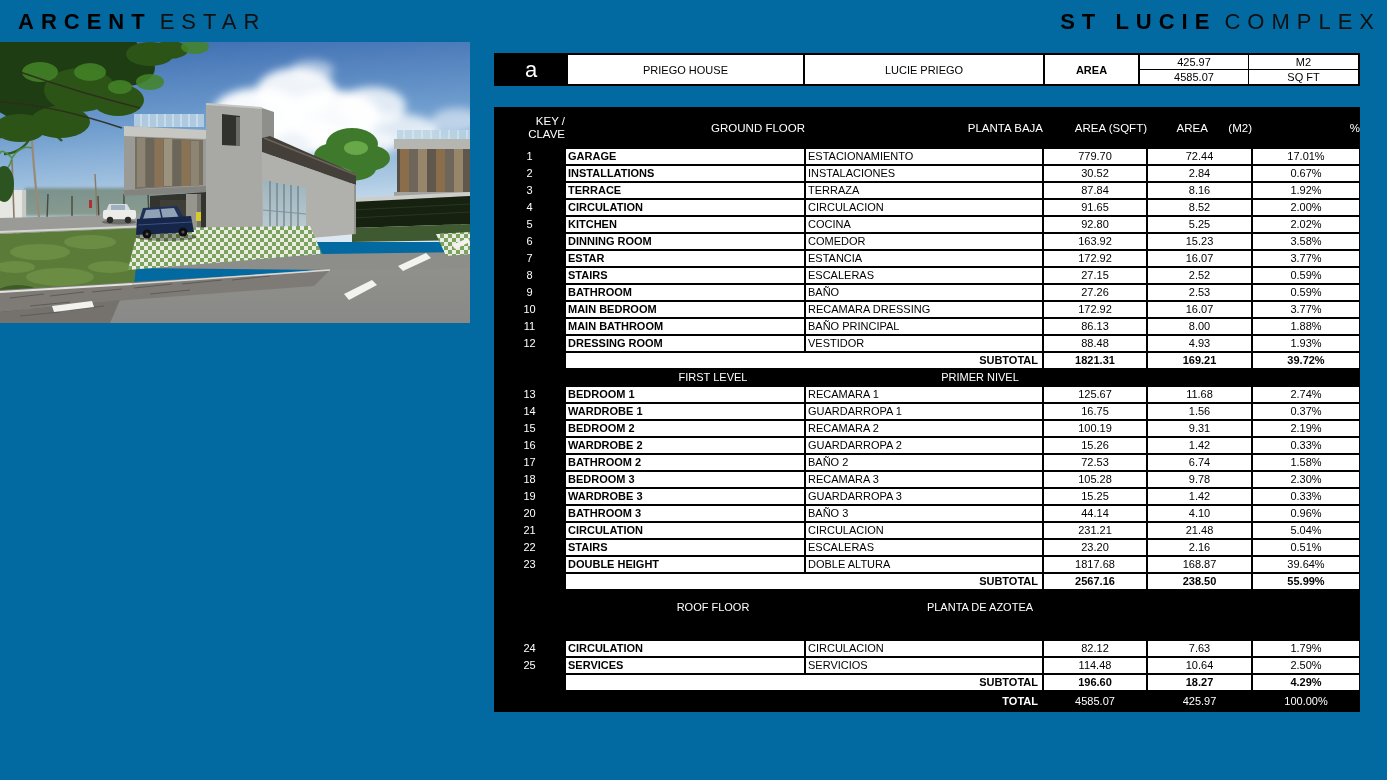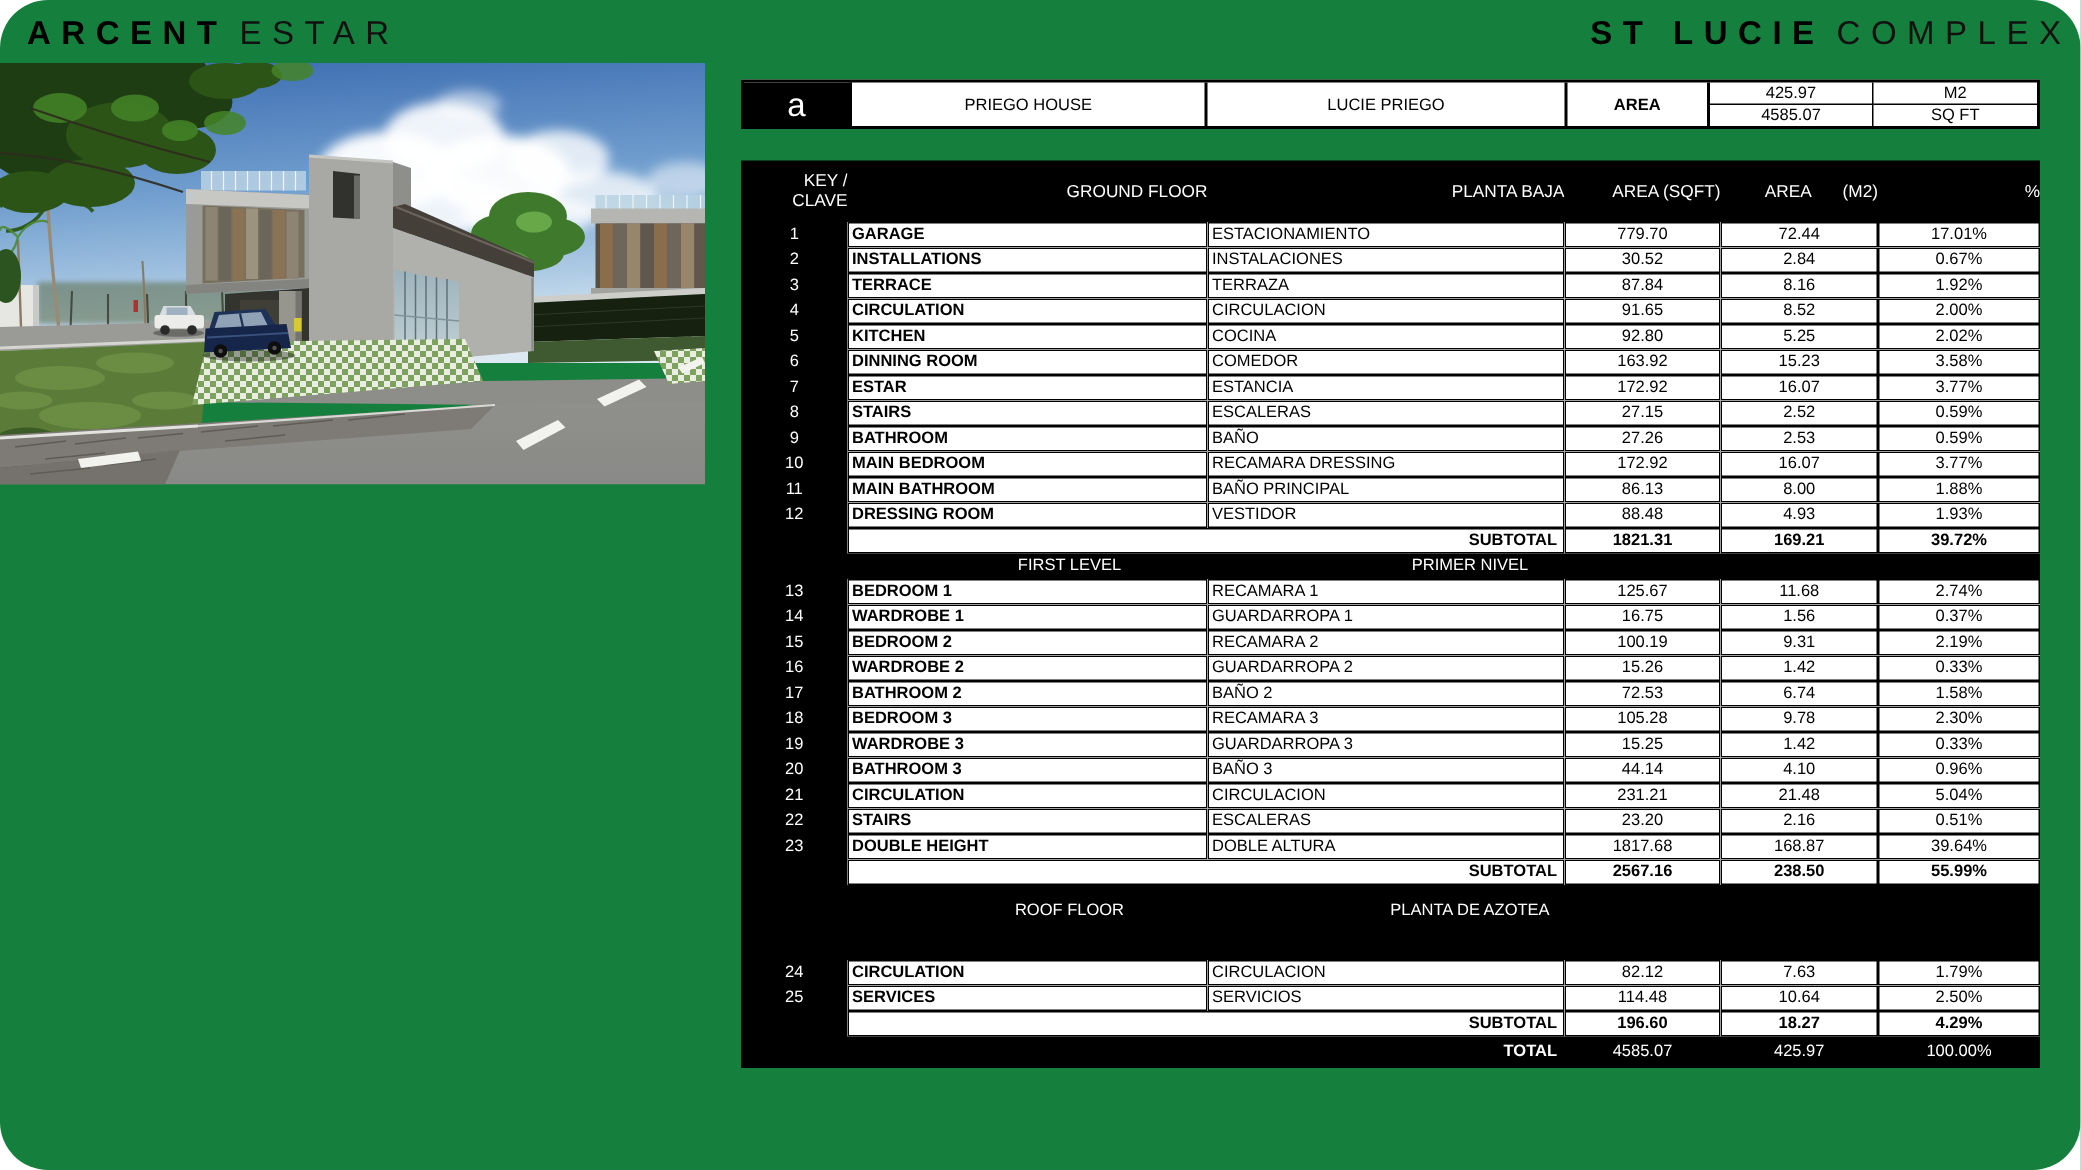--- a/index.html
+++ b/index.html
@@ -1,17 +1,17 @@
 <!DOCTYPE html>
 <html><head>
 <meta charset="utf-8">
 <style>
   html,body{margin:0;padding:0;background:#fff;}
-  .page{position:relative;width:1387px;height:780px;background:#15803d;overflow:hidden;
-        font-family:"Liberation Sans",sans-serif;color:#000;border-radius:32px;}
+  .page{position:relative;width:1387px;height:780px;background:#0369a1;overflow:hidden;
+        font-family:"Liberation Sans",sans-serif;color:#000;}
 
   
   .title{position:absolute;top:9px;font-size:22px;white-space:nowrap;}
   .title .bold{font-weight:bold;letter-spacing:7px;}
   .title .light{font-weight:400;letter-spacing:7px;margin-left:8px;color:#111;}
   .title-left{left:18px;}
   .title-right{right:6px;}
 
   
   .photo{position:absolute;left:0;top:42px;width:470px;height:281px;}

